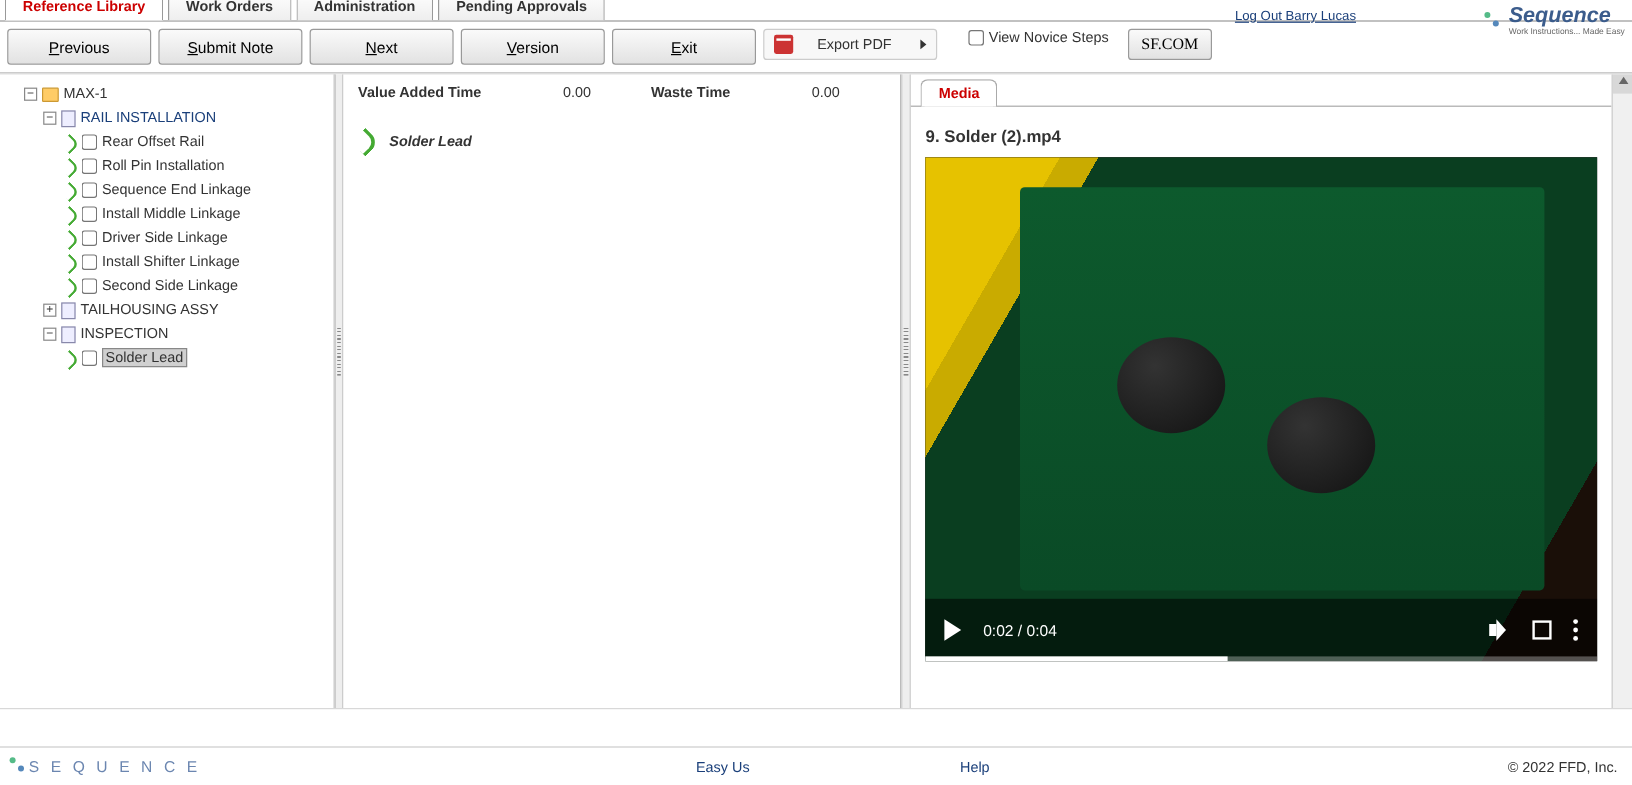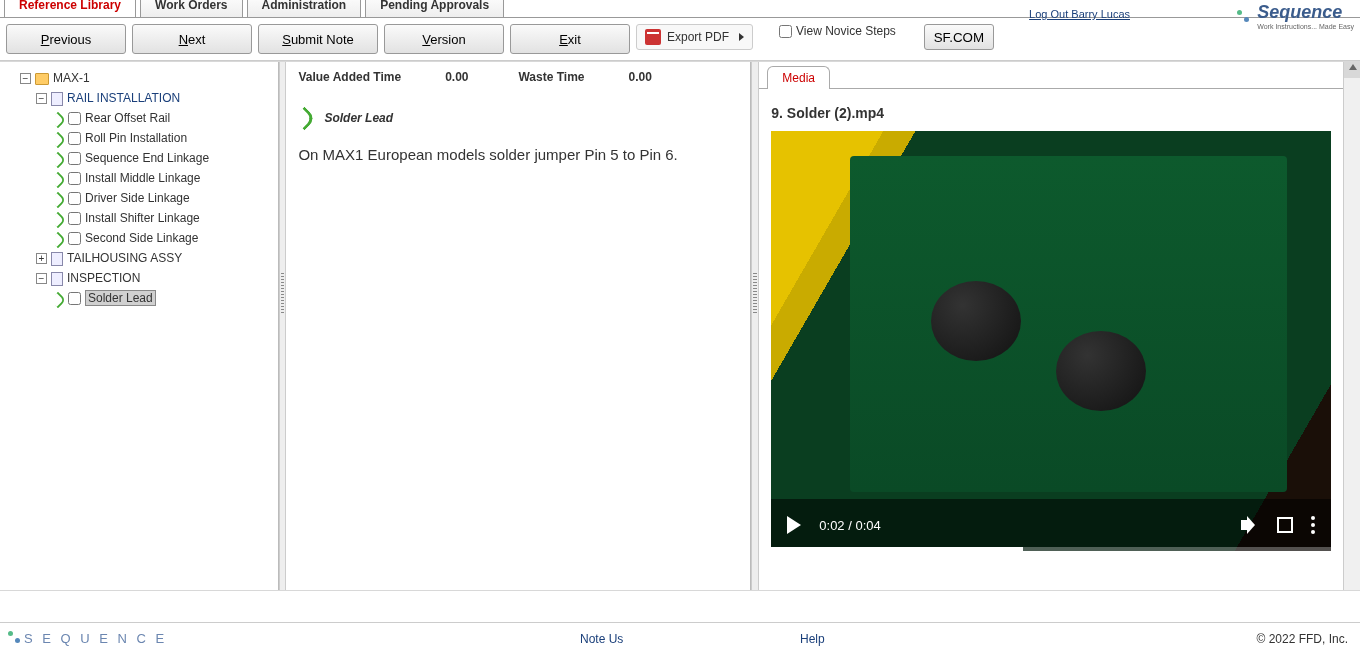--- a/index.html
+++ b/index.html
@@ -11,26 +11,26 @@
 .tab { border: 1px solid #999; border-bottom: none; border-radius: 6px 6px 0 0; padding: 5px 14px 5px 14px; background: linear-gradient(#fff,#eee); cursor: pointer; font-weight: bold; color: #333; font-size: 12px; }
 .tab.active { color: #c00; background: #fff; position: relative; z-index: 2; }
 .logout { position: absolute; right: 230px; top: 8px; color: #1a3f7a; font-size: 11px; text-decoration: underline; cursor: pointer; }
 .brand { position: absolute; right: 6px; top: 2px; display:flex; align-items:center; gap:4px; color:#3b5c8c; font-weight:bold; font-size:18px; font-style: italic; }
 .brand-sub { font-size:7px; color:#666; font-weight:normal; font-style:normal; display:block; text-align:right; }
 
 
 .toolbar { display:flex; align-items:flex-start; gap:6px; padding:6px; border-bottom:1px solid #ccc; }
 .tbtn { min-width:120px; height:30px; border:1px solid #999; border-radius:3px; background:linear-gradient(#fafafa,#e2e2e2); cursor:pointer; font-size:13px; }
 .tbtn u { text-decoration: underline; }
-.export { display:flex; align-items:center; gap:6px; border:1px solid #ccc; border-radius:3px; padding:4px 8px; cursor:pointer; background:#f8f8f8; }
+.export { display:flex; align-items:center; gap:20px; border:1px solid #ccc; border-radius:3px; padding:4px 8px; cursor:pointer; background:#f8f8f8; }
 .export .pdf-ic { width:16px;height:16px;background:#c33;border-radius:2px;position:relative;}
 .export .pdf-ic::after{content:"";position:absolute;top:3px;left:2px;right:2px;height:2px;background:#fff;}
 .export .arrow { border-left:5px solid #333; border-top:4px solid transparent; border-bottom:4px solid transparent; margin-left:4px;}
 .chk { display:flex; align-items:center; gap:4px; margin-left:20px; }
-.sfbtn { min-width:70px; height:26px; border:1px solid #999; border-radius:3px; background:linear-gradient(#fafafa,#e2e2e2); cursor:pointer; margin-left:22px; }
+.sfbtn { min-width:70px; height:26px; border:1px solid #999; border-radius:3px; background:linear-gradient(#fafafa,#e2e2e2); cursor:pointer; margin-left:10px;font-family:Liberation Serif, serif; }
 
 
 .main { display:flex; height: 530px; border-top:1px solid #d8d8d8; border-bottom:1px solid #d8d8d8; }
 .left-pane { width:284px; border-right:1px solid #bbb; position:relative; padding:6px 4px; overflow:auto; }
 .splitter { width:8px; background:#eee; border-left:1px solid #ccc;border-right:1px solid #ccc; cursor:col-resize; position:relative;}
 .splitter::after{content:"";position:absolute;top:40%;left:1px;right:1px;height:40px;background:repeating-linear-gradient(#888 0,#888 1px,transparent 1px,transparent 3px);}
 .mid-pane { flex:0 0 465px; padding:8px 12px; border-right:1px solid #bbb; }
 .right-pane { flex:1; padding:0; position:relative; }
 .scroll-edge{ width:17px; background:#f0f0f0; border-left:1px solid #ccc; position:relative;}
 .scroll-edge::before{content:"";position:absolute;top:0;left:0;right:0;height:16px;background:#d8d8d8;}
@@ -45,29 +45,29 @@
 .dic { display:inline-block;width:12px;height:14px;background:#eef;border:1px solid #88a;vertical-align:middle;margin-right:4px;}
 .aic { display:inline-block;width:14px;height:14px;vertical-align:middle;margin-right:2px;position:relative;}
 .aic::before{content:"";position:absolute;width:10px;height:10px;border:2px solid #4a3;border-left:none;border-bottom:none;transform:rotate(45deg);left:0;top:2px;border-radius:0 6px 0 0;}
 .cbx { vertical-align:middle; margin-right:4px; }
 .tree .sel { background:#d0d0d0; border:1px solid #888; padding:0 2px;}
 .tree a { color:#333; text-decoration:none; }
 .tree a.blue { color:#1a3f7a; }
 
 
 .times { display:flex; gap:50px; font-weight:bold; margin-bottom:24px; }
-.times span.val { font-weight:bold; margin-left:44px;}
+.times span.val { font-weight:normal; margin-left:68px;}
 .step-title { display:flex; align-items:center; gap:6px; font-weight:bold; font-style:italic; margin:8px 0 18px; }
 .step-title .garrow { width:20px;height:20px;position:relative;}
 .step-title .garrow::before{content:"";position:absolute;width:14px;height:14px;border:3px solid #4a3;border-left:none;border-bottom:none;transform:rotate(45deg);left:-2px;top:2px;border-radius:0 10px 0 0;}
 .body-text { font-size:15px; }
 
 
 .media-tabs { padding:4px 0 0 8px;}
-.mtab { display:inline-block;border:1px solid #aaa;border-bottom:none;border-radius:6px 6px 0 0;padding:4px 14px;background:#fff;color:#c00;font-weight:normal;cursor:pointer;}
+.mtab { display:inline-block;border:1px solid #aaa;border-bottom:none;border-radius:6px 6px 0 0;padding:4px 14px;background:#fff;color:#c00;font-weight:bold;cursor:pointer;}
 .media-body { border-top:1px solid #aaa; margin-top:-1px; padding:10px 12px; }
 .media-title { font-weight:bold; margin:6px 0 10px; font-size:14px;}
 .video-box { width:560px; height:420px; background:#000; position:relative; overflow:hidden;}
 .video-scene { position:absolute; inset:0; background:linear-gradient(120deg,#e6c200 0 14%, #c9ab00 14% 18%, #0a3e20 18% 88%, #1a0f08 88% 100%);}
 .pcb { position:absolute; left:14%; right:8%; top:6%; bottom:14%; background:linear-gradient(#0d5a2d,#0a4a26); border-radius:4px;}
 .blob{position:absolute;width:90px;height:80px;background:radial-gradient(circle at 35% 30%,#333,#111);border-radius:50%;}
 .blob.a{left:160px;top:150px;} .blob.b{left:285px;top:200px;}
 .vcontrols { position:absolute; left:0;right:0;bottom:0; height:52px; background:rgba(0,0,0,.55); display:flex; align-items:center; padding:0 16px; gap:18px; color:#fff; font-size:13px;}
 .play{width:0;height:0;border-left:14px solid #fff;border-top:9px solid transparent;border-bottom:9px solid transparent;cursor:pointer;}
 .spacer{flex:1;}
@@ -101,22 +101,22 @@
     <span class="flogo-mark"></span>
     <span>
       <span>Sequence</span>
       <span class="brand-sub">Work Instructions... Made Easy</span>
     </span>
   </div>
 </div>
 
 <div class="toolbar">
   <button class="tbtn"><u>P</u><span></span>revious</button>
+  <button class="tbtn"><u>S</u>ubmit Note</button>
   <button class="tbtn"><u>N</u>ext</button>
-  <button class="tbtn"><u>S</u>ubmit Note</button>
   <button class="tbtn"><u>V</u>ersion</button>
   <button class="tbtn"><u>E</u>xit</button>
   <div class="export">
     <span class="pdf-ic"></span>
     <span>Export PDF</span>
     <span class="arrow"></span>
   </div>
   <label class="chk">
     <input type="checkbox" style="">
     <span>View Novice Steps</span>
@@ -156,21 +156,20 @@
 
   <div class="mid-pane">
     <div class="times">
       <div><span>Value Added Time</span><span class="val">0.00</span></div>
       <div><span>Waste Time</span><span class="val">0.00</span></div>
     </div>
     <div class="step-title">
       <span class="garrow"></span>
       <span>Solder Lead</span>
     </div>
-    <div class="body-text">On MAX1 European models solder jumper Pin 5 to Pin 6.</div>
   </div>
   <div class="splitter"></div>
 
   <div class="right-pane">
     <div class="media-tabs">
       <div class="mtab">Media</div>
     </div>
     <div class="media-body">
       <div class="media-title">9. Solder (2).mp4</div>
       <div class="video-box">
@@ -195,16 +194,16 @@
             </div>
         </div>
       </div>
     </div>
   </div>
   <div class="scroll-edge"></div>
 </div>
 
 <div class="footer">
   <span class="flogo"><span class="flogo-mark"></span>S E Q U E N C E</span>
-  <a class="about">Note Us</a>
+  <a class="about">Easy Us</a>
   <a class="help">Help</a>
   <span class="copy">© 2022 FFD, Inc.</span>
 </div>
 
 </body></html>

